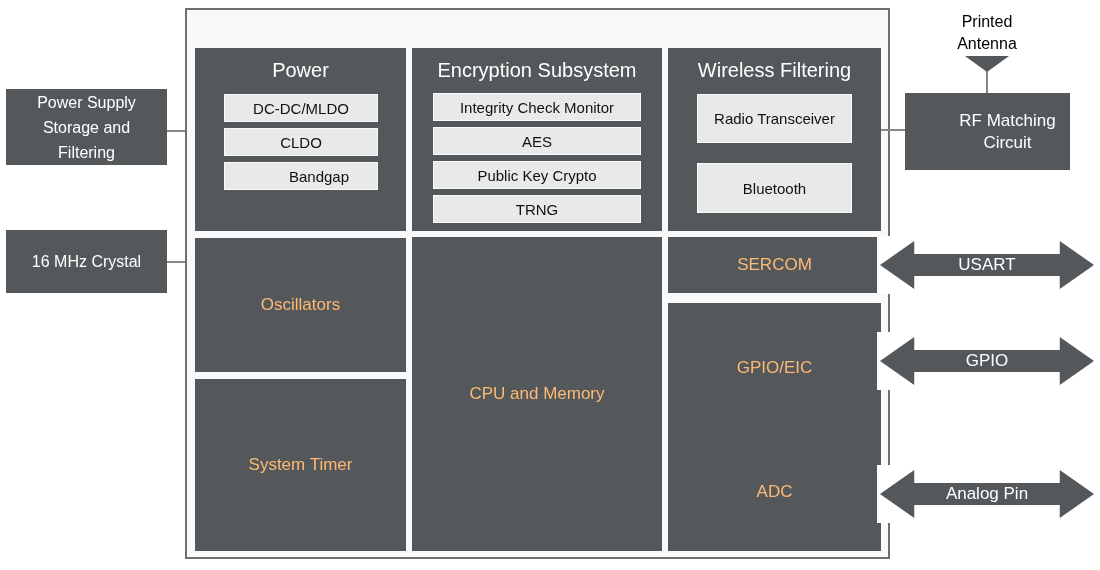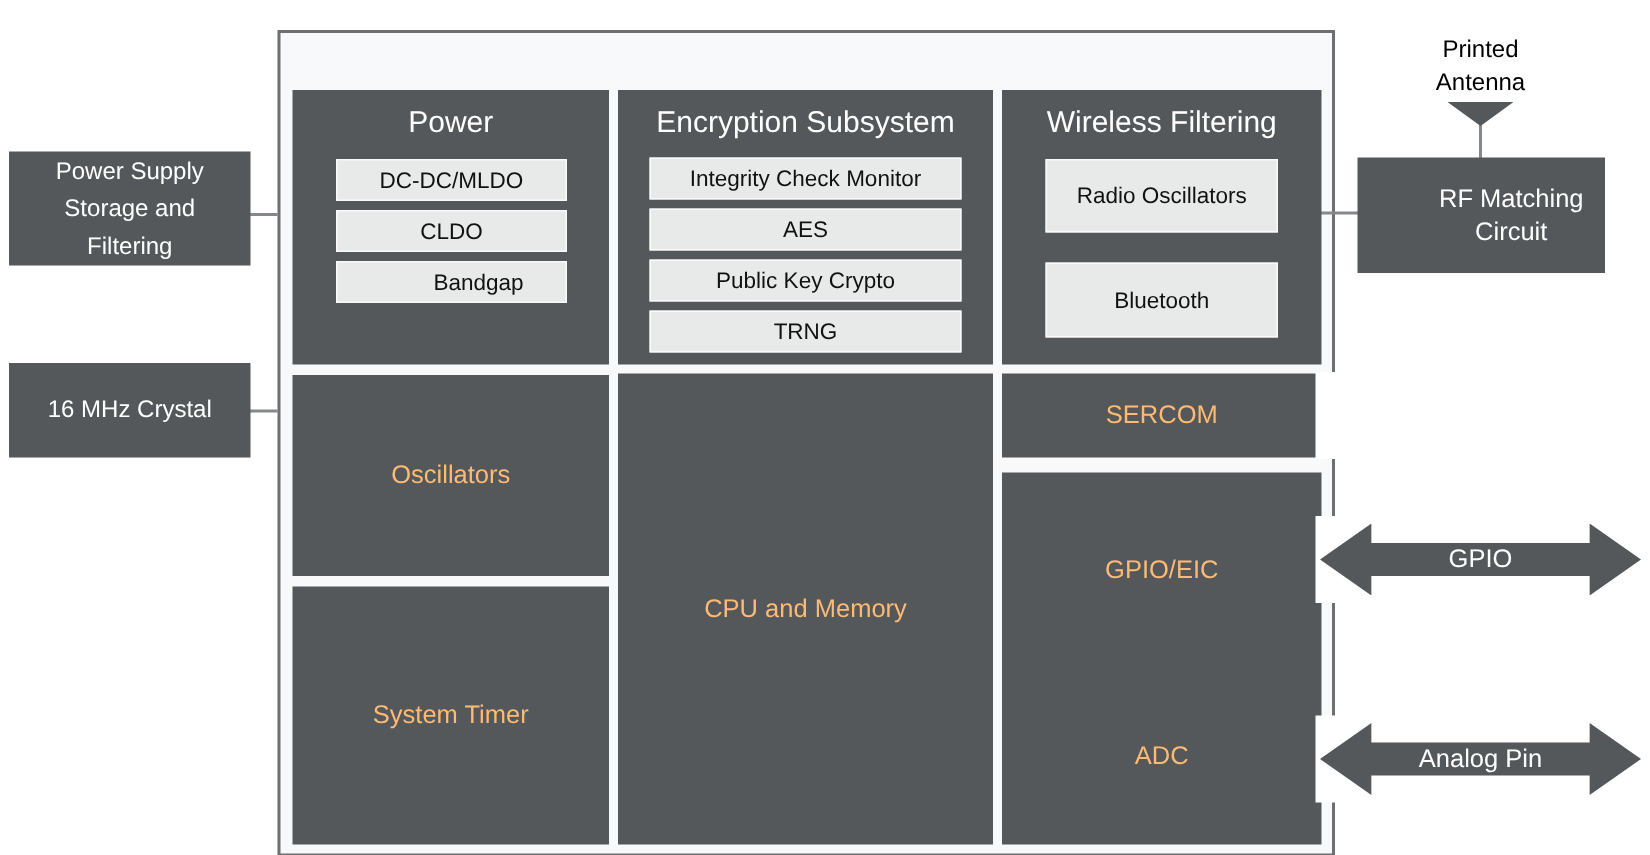--- a/index.html
+++ b/index.html
@@ -4,21 +4,21 @@
 <style>
   html, body { margin: 0; padding: 0; background: #ffffff; }
   #stage {
     position: relative;
     width: 1100px;
     height: 570px;
     background: #ffffff;
     overflow: hidden;
     font-family: "Liberation Sans", sans-serif;
   }
-  .abs { position: absolute; box-sizing: border-box; margin-top: 12px; }
+  .abs { position: absolute; box-sizing: border-box; }
 
   
   .frame {
     left: 185px; top: 8px; width: 705px; height: 551px;
     border: 2px solid #6d6f71;
     background: #f8f9fa;
   }
 
   
   .dark {
@@ -120,40 +120,43 @@
   <div class="abs lightbox" style="left:433px; top:93px; width:208px; height:28px;">Integrity Check Monitor</div>
   <div class="abs lightbox" style="left:433px; top:127px; width:208px; height:28px;">AES</div>
   <div class="abs lightbox" style="left:433px; top:161px; width:208px; height:28px;">Public Key Crypto</div>
   <div class="abs lightbox" style="left:433px; top:195px; width:208px; height:28px;">TRNG</div>
 
   <div class="abs dark block-label" style="left:412px; top:237px; width:250px; height:314px;">CPU and Memory</div>
 
   <div class="abs dark" style="left:668px; top:48px; width:213px; height:183px;">
     <div class="group-title">Wireless Filtering</div>
   </div>
-  <div class="abs lightbox" style="left:697px; top:94px; width:155px; height:49px;">Radio Oscillators</div>
+  <div class="abs lightbox" style="left:697px; top:94px; width:155px; height:49px;">Radio Transceiver</div>
   <div class="abs lightbox" style="left:697px; top:163px; width:155px; height:50px;">Bluetooth</div>
 
   <div class="abs dark block-label" style="left:668px; top:237px; width:213px; height:56px;">SERCOM</div>
   <div class="abs dark block-label" style="left:668px; top:303px; width:213px; height:129px;">GPIO/EIC</div>
   <div class="abs dark block-label" style="left:668px; top:432px; width:213px; height:119px;">ADC</div>
 
   <div class="abs dark ext" style="left:6px; top:89px; width:161px; height:76px;">Power Supply
 Storage and
 Filtering</div>
   <div class="abs dark ext" style="left:6px; top:230px; width:161px; height:63px;">16 MHz Crystal</div>
 
   <div class="abs antenna-label" style="left:934px; top:8px;">Printed
 Antenna</div>
   <div class="abs connector" style="left:986px; top:60px; width:2px; height:34px;"></div>
   <div class="abs antenna-tri" style="left:965px; top:56px;"></div>
   <div class="abs dark ext rf-label" style="left:905px; top:93px; width:165px; height:77px; font-size:17px;">RF Matching
 Circuit</div>
 
   <div class="abs notch" style="left:877px; top:236px; width:20px; height:58px;"></div>
+  <div class="abs dblarrow" style="left:880px; top:241px;">
+    <span>USART</span>
+  </div>
 
   <div class="abs notch" style="left:877px; top:332px; width:20px; height:58px;"></div>
   <div class="abs dblarrow" style="left:880px; top:337px;">
     <span>GPIO</span>
   </div>
 
   <div class="abs notch" style="left:877px; top:465px; width:20px; height:58px;"></div>
   <div class="abs dblarrow" style="left:880px; top:470px;">
     <span>Analog Pin</span>
   </div>

